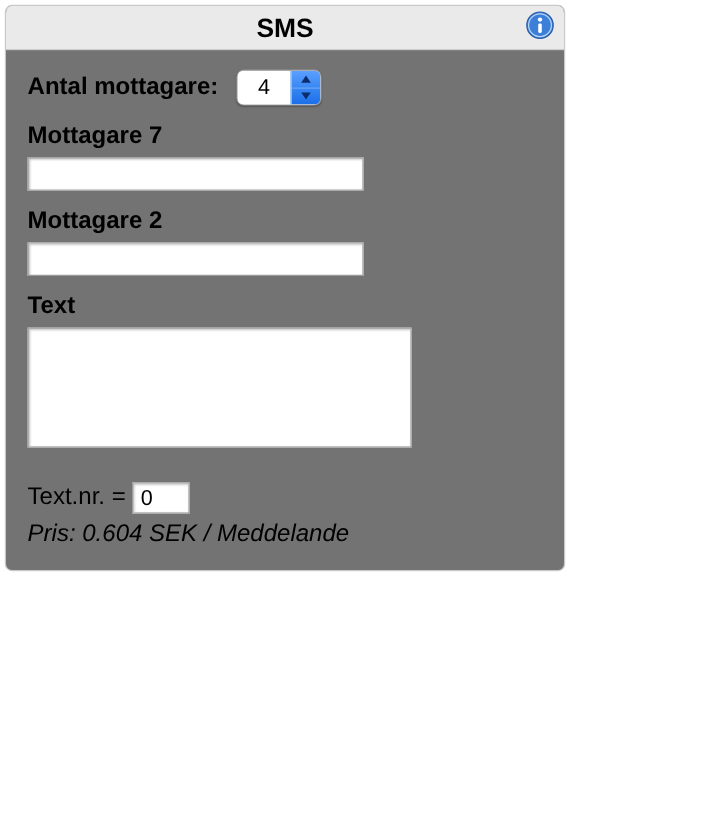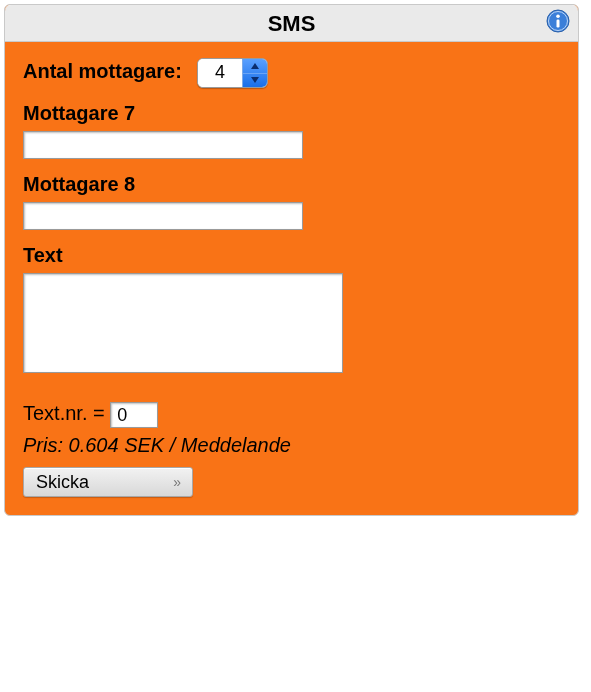--- a/index.html
+++ b/index.html
@@ -11,23 +11,23 @@
     font-family: "Helvetica Neue", Helvetica, Arial, sans-serif;
     font-size: 18px;
     color: #000;
     width: 591px;
     height: 692px;
     box-sizing: border-box;
   }
   .panel {
     border: 1px solid #c9c9c9;
     border-radius: 6px;
-    background: #f97316;
+    background: #737373;
     box-shadow: inset 0 1px 0 #fff;
-    width: 575px;
+    width: 467px;
     margin: 4px;
     box-sizing: border-box;
   }
   .title-bar {
     position: relative;
     text-align: center;
     font-size: 22px;
     font-weight: bold;
     padding: 6px 0 4px 0;
     border-bottom: 1px solid #c9c9c9;
@@ -209,37 +209,33 @@
         </span>
       </span>
     </div>
 
     <div>
       <div class="field-label">Mottagare 7</div>
       <input class="text-input" type="text" value="" style="">
     </div>
 
     <div>
-      <div class="field-label">Mottagare 8</div>
+      <div class="field-label">Mottagare 2</div>
       <input class="text-input" type="text" value="" style="">
     </div>
 
 
 
     <div>
       <div class="field-label">Text</div>
       <textarea class="textarea" value="" style=""></textarea>
     </div>
 
     <div class="medd-row">
       <span>Text.nr. =</span>
       <input class="medd-input" type="text" value="0" style="">
     </div>
 
     <div class="price-line">Pris: 0.604 SEK / Meddelande</div>
 
-    <button class="submit-btn">
-      <span>Skicka</span>
-      <span class="chev">»</span>
-    </button>
 
   </div>
 </div>
 
 </body></html>

